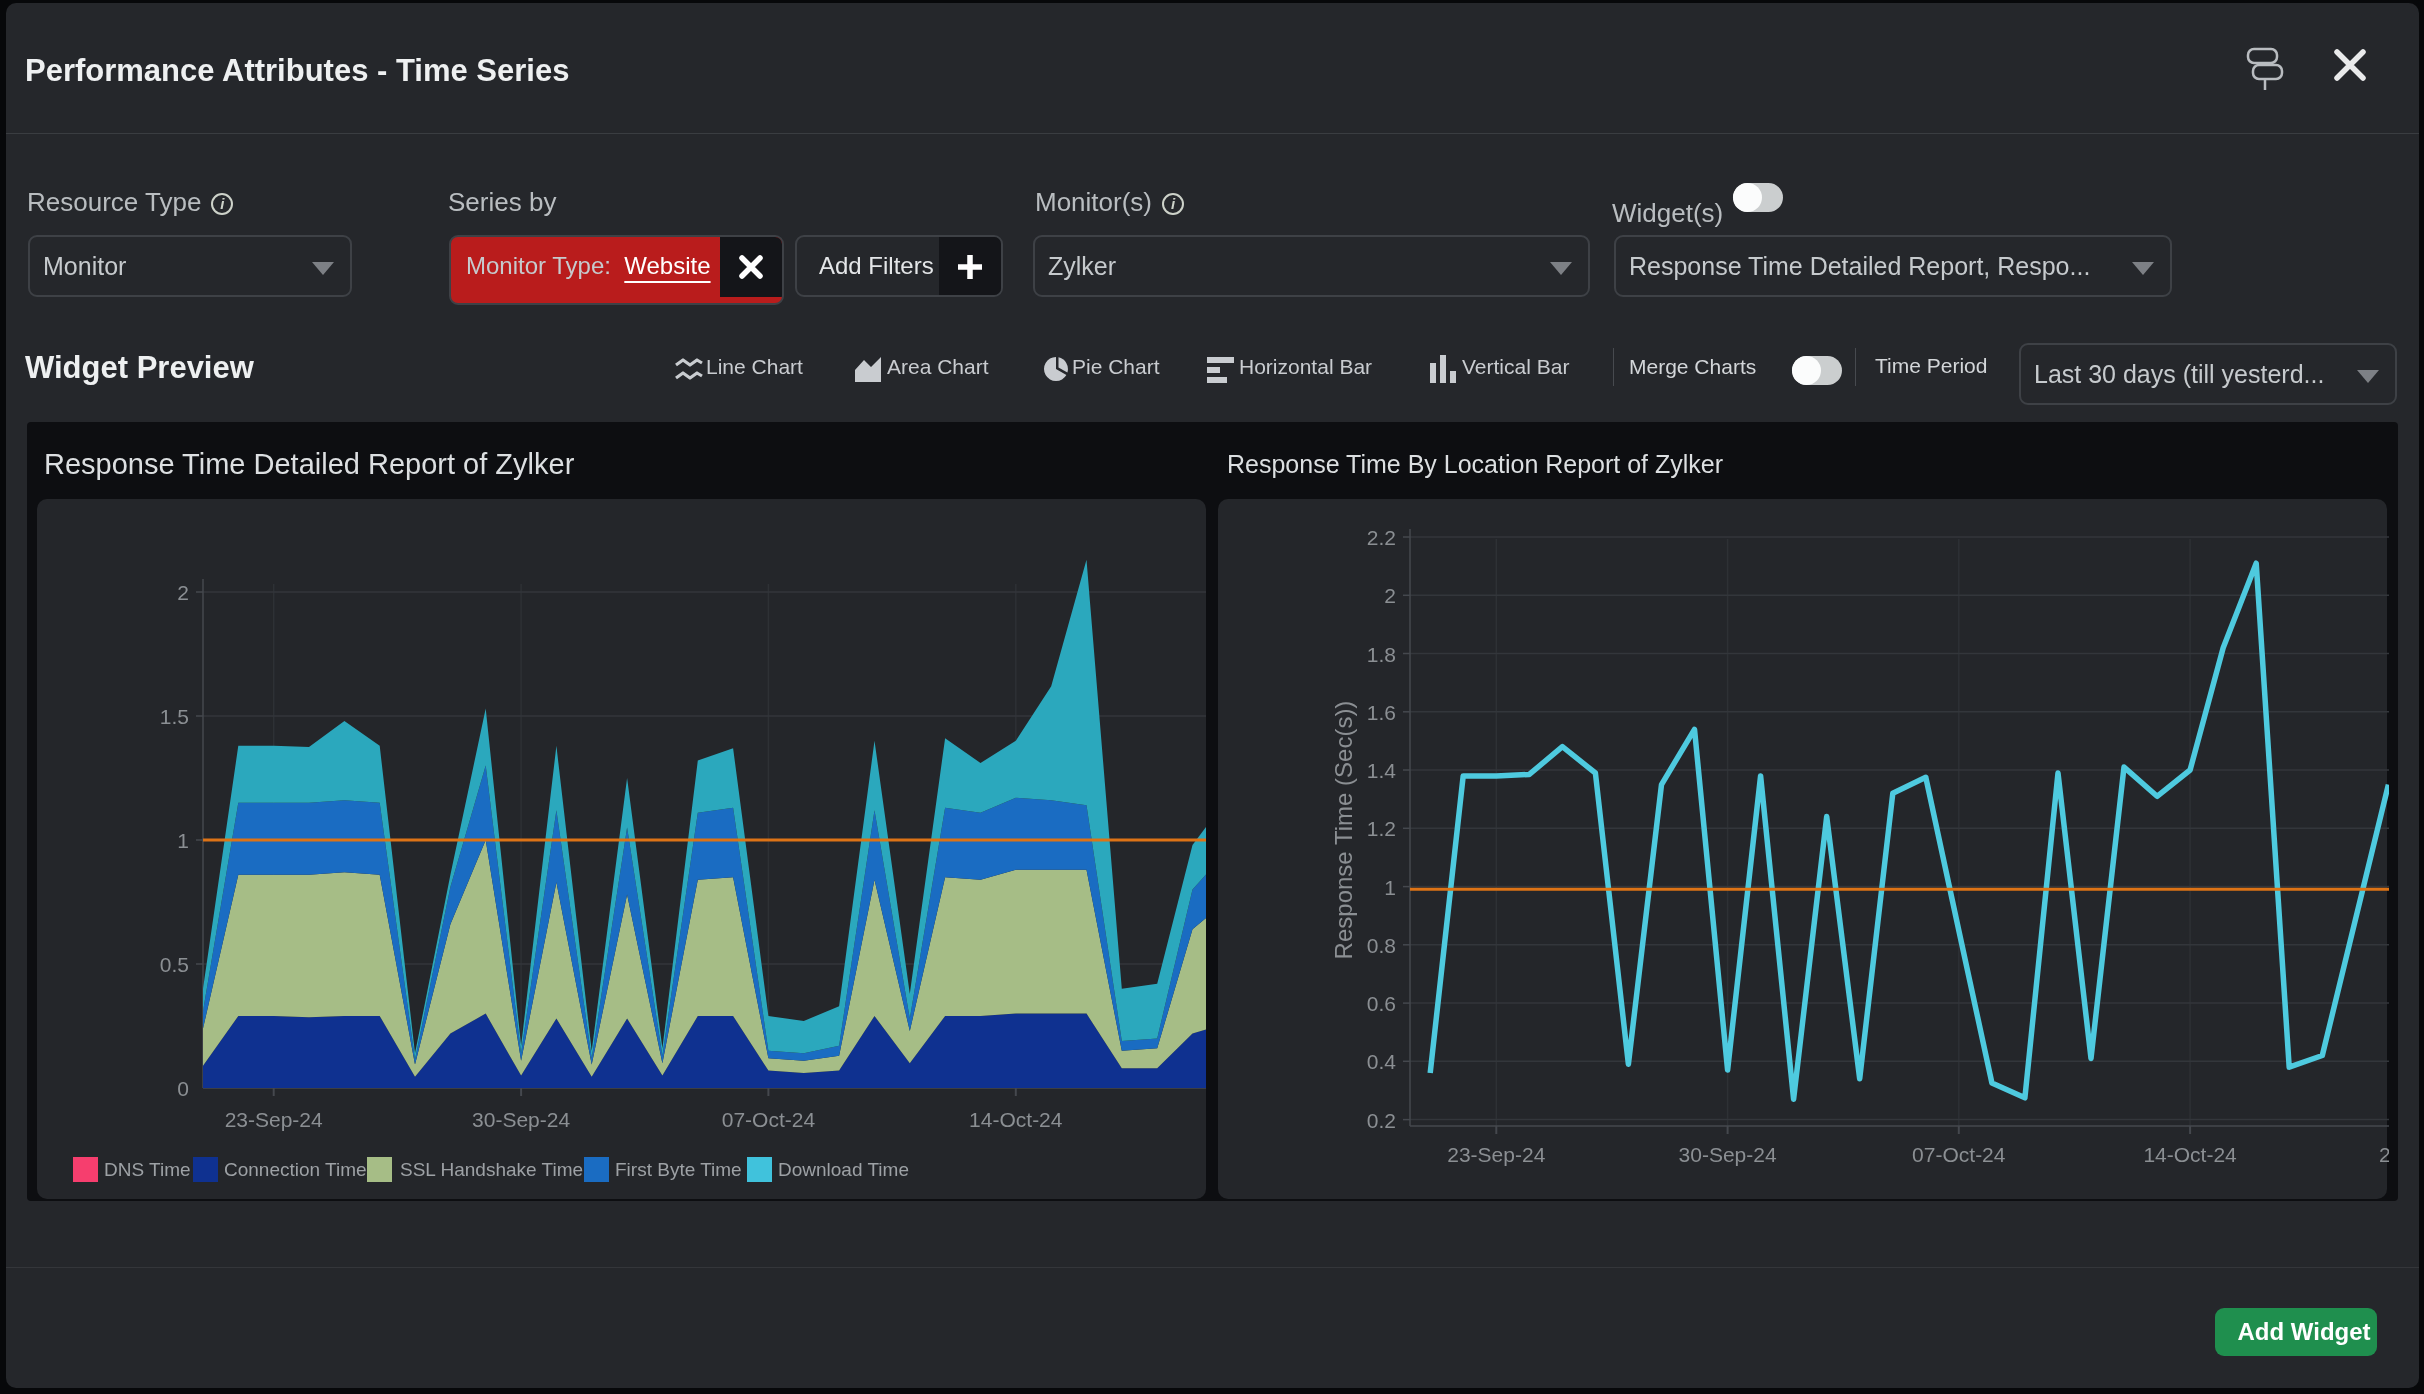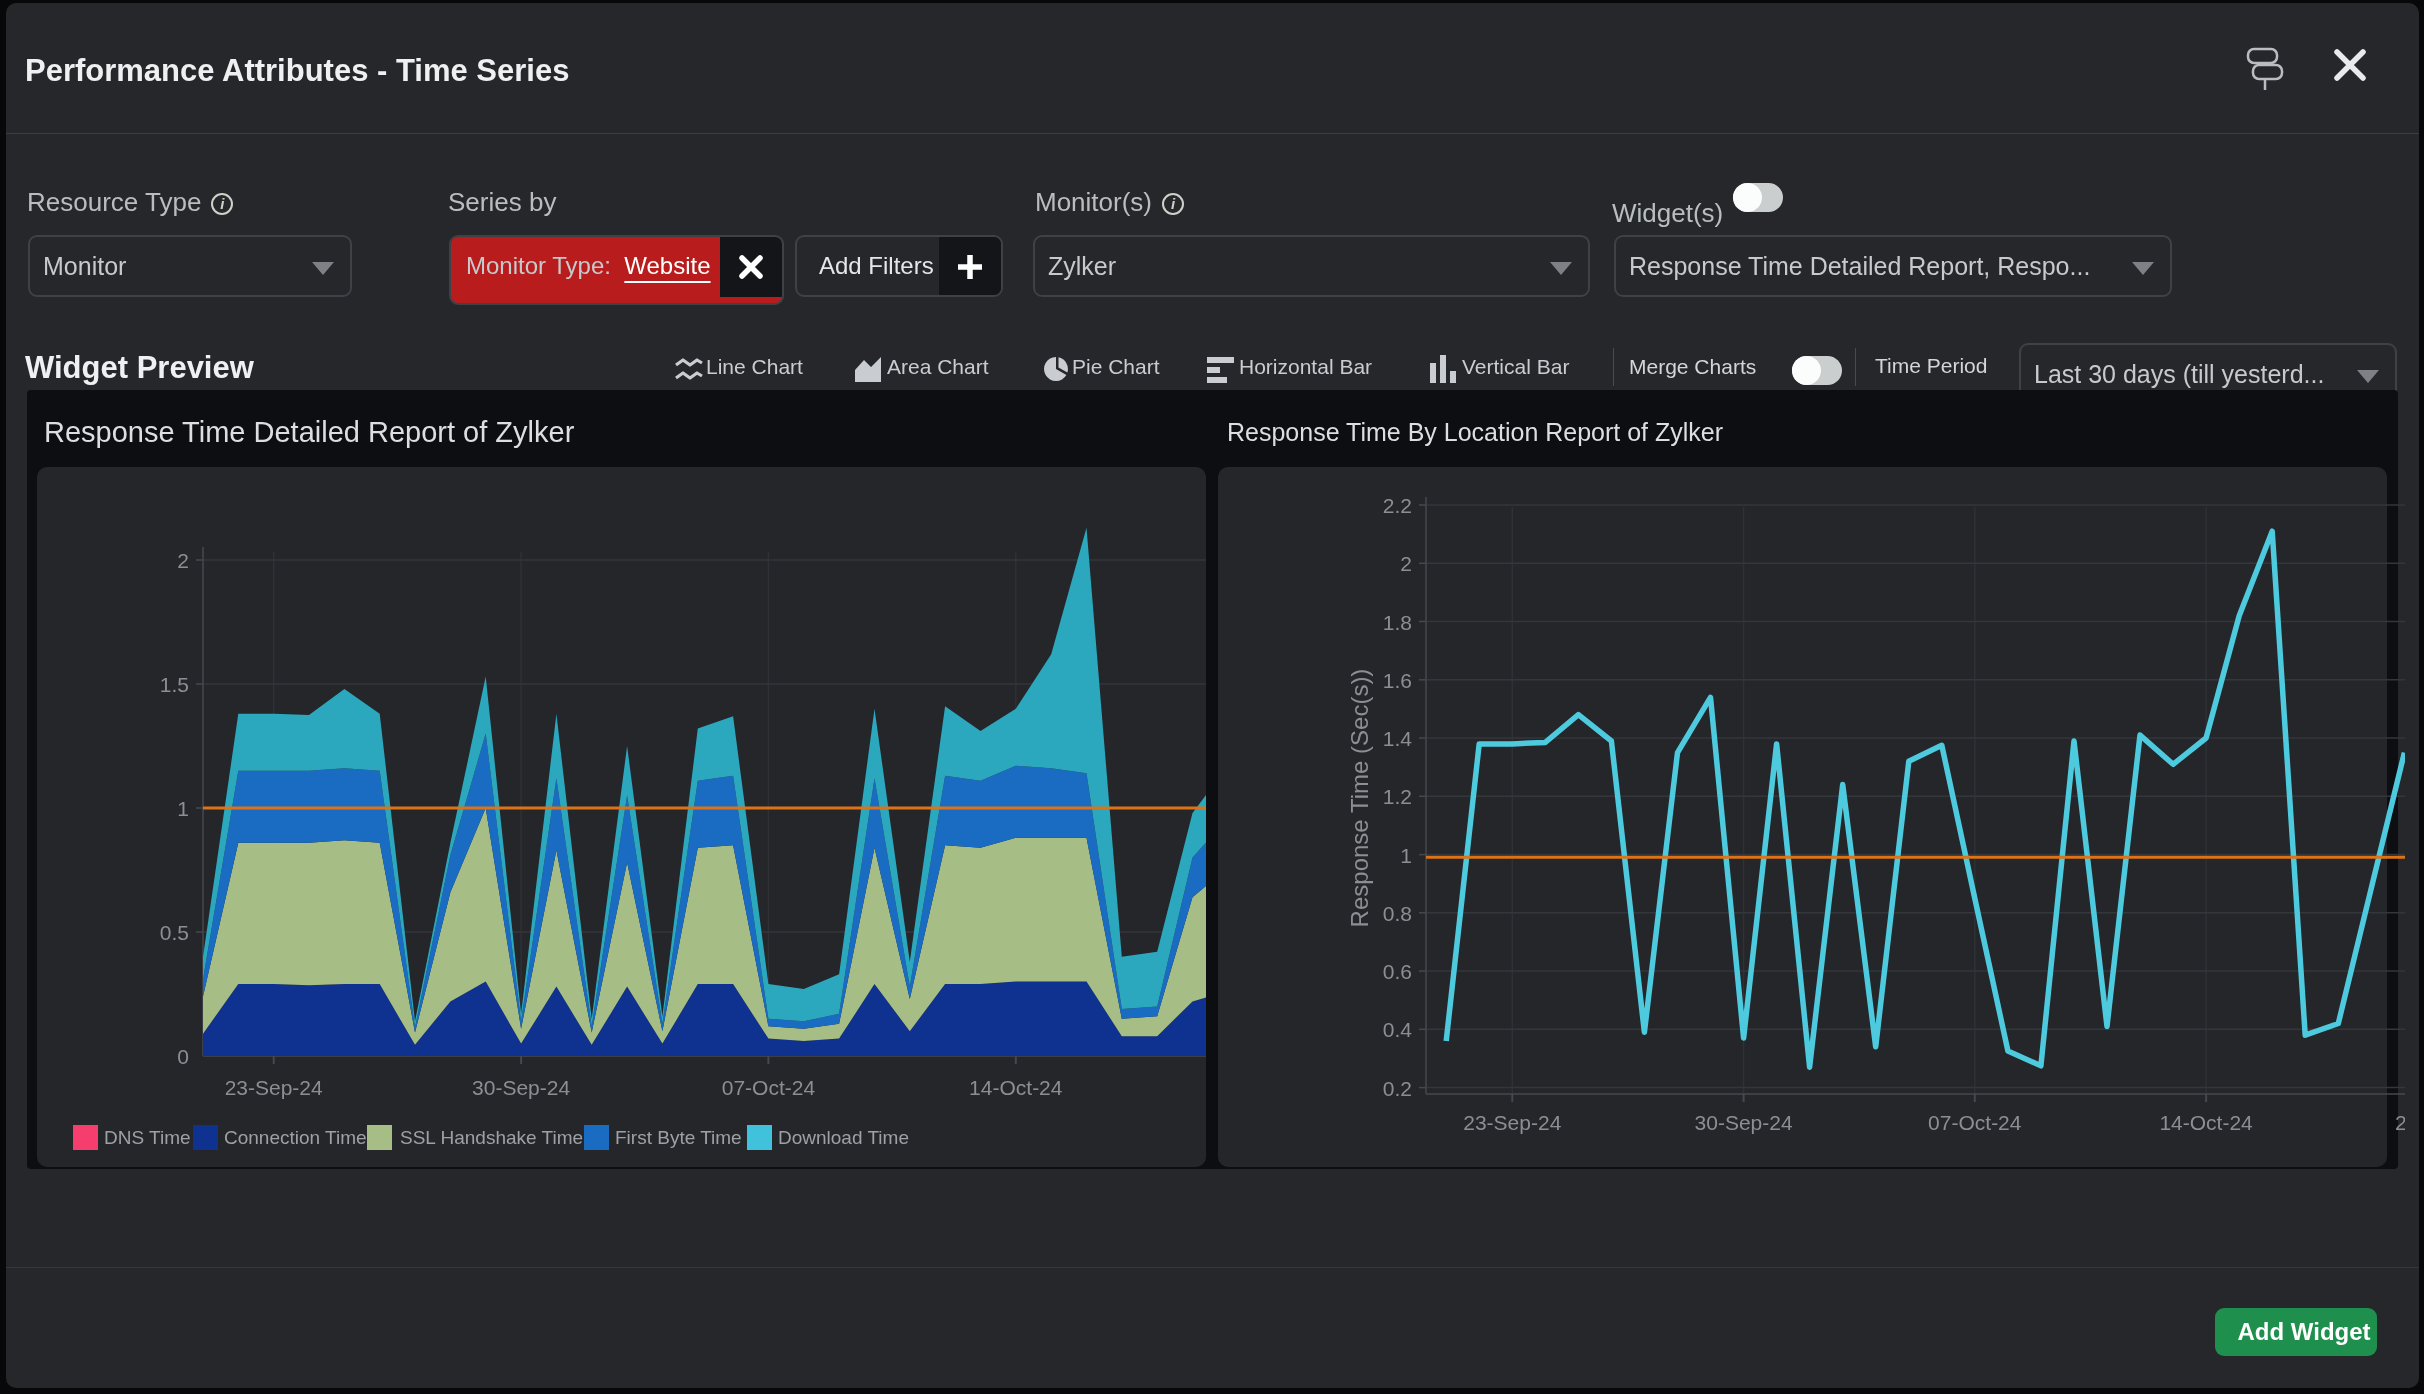--- a/index.html
+++ b/index.html
@@ -13,21 +13,21 @@
 .caret{position:absolute;right:16px;top:25px;width:0;height:0;border-left:11px solid transparent;border-right:11px solid transparent;border-top:13px solid #7d8085;}
 .info{display:inline-block;width:22px;height:22px;border:2px solid #cdd2c9;border-radius:50%;color:#cdd2c9;font-size:15px;text-align:center;line-height:18px;vertical-align:2px;margin-left:10px;font-weight:700;font-style:italic;}
 .toggle{position:absolute;width:50px;height:29px;background:#cbcecf;border-radius:15px;}
 .toggle:before{content:"";position:absolute;left:0px;top:0px;width:29px;height:29px;background:#fbfcfc;border-radius:50%;}
 #chip{left:449px;top:235px;width:335px;height:70px;border:2px solid #3e4146;border-radius:9px;background:#b91c1c;overflow:hidden;}
 #chip .t{position:absolute;left:15px;top:0;line-height:58px;font-size:24px;color:#c6cacd;white-space:nowrap;}
 #chip .x{position:absolute;right:0;top:0;width:62px;height:60px;background:#141519;}
 #addf{left:795px;top:235px;width:208px;height:62px;border:2px solid #3e4146;border-radius:9px;background:#25272b;overflow:hidden;}
 #addf .t{position:absolute;left:22px;top:0;line-height:58px;font-size:24px;color:#e4e6e8;}
 #addf .p{position:absolute;right:0;top:0;width:62px;height:60px;background:#141519;}
-#panel{left:27px;top:390px;width:2371px;height:779px;background:#0d0e11;border-radius:4px;}
+#panel{left:27px;top:422px;width:2371px;height:779px;background:#0d0e11;border-radius:4px;}
 .ctitle{color:#dcdfe1;}
 .card{position:absolute;top:77px;width:1169px;height:700px;background:#24262a;border-radius:10px;}
 #toolrow .it{position:absolute;top:355px;font-size:21px;color:#c9ccd0;}
 .vsep{position:absolute;top:348px;width:1px;height:38px;background:#474a4f;}
 #btn{left:2215px;top:1308px;width:162px;height:48px;background:#1f8f4e;border-radius:9px;color:#fff;font-size:24px;font-weight:700;text-align:center;line-height:48px;padding-left:16px;}
 #fdiv{left:6px;top:1267px;width:2413px;height:1px;background:#34363a;}
 svg text.al{font-size:21px;fill:#8b8f93;}
 svg text.leg{font-size:19px;fill:#9da1a5;}
 </style>
 </head>
@@ -154,21 +154,21 @@
         <rect x="156" y="658" width="25" height="25" fill="#0f3190"></rect>
         <text x="187" y="677" class="leg">Connection Time</text>
         <rect x="330" y="658" width="25" height="25" fill="#a6bd86"></rect>
         <text x="363" y="677" class="leg">SSL Handshake Time</text>
         <rect x="547" y="658" width="25" height="25" fill="#1a6cc2"></rect>
         <text x="578" y="677" class="leg">First Byte Time</text>
         <rect x="710" y="658" width="25" height="25" fill="#40c2dc"></rect>
         <text x="741" y="677" class="leg">Download Time</text>
       </svg>
     </div>
-    <div class="card" style="left:1191px;padding-left:16px;">
+    <div class="card" style="left:1191px;">
       <svg width="1171" height="700" viewBox="0 0 1171 700">
         <line x1="278.3" x2="278.3" y1="40" y2="627" stroke="#2e3135" stroke-width="1.5"></line>
         <line x1="509.6" x2="509.6" y1="40" y2="627" stroke="#2e3135" stroke-width="1.5"></line>
         <line x1="740.8" x2="740.8" y1="40" y2="627" stroke="#2e3135" stroke-width="1.5"></line>
         <line x1="972.1" x2="972.1" y1="40" y2="627" stroke="#2e3135" stroke-width="1.5"></line>
         <line x1="192" x2="1171" y1="38.0" y2="38.0" stroke="#33363b" stroke-width="1.5"></line>
         <line x1="185" x2="192" y1="38.0" y2="38.0" stroke="#45484e" stroke-width="1.5"></line>
         <line x1="192" x2="1171" y1="96.3" y2="96.3" stroke="#33363b" stroke-width="1.5"></line>
         <line x1="185" x2="192" y1="96.3" y2="96.3" stroke="#45484e" stroke-width="1.5"></line>
         <line x1="192" x2="1171" y1="154.5" y2="154.5" stroke="#33363b" stroke-width="1.5"></line>

